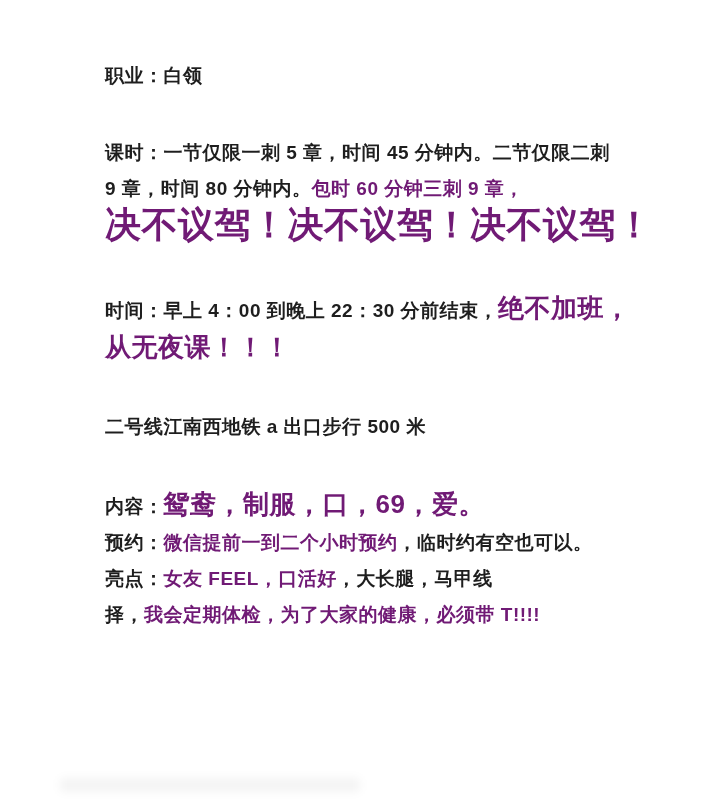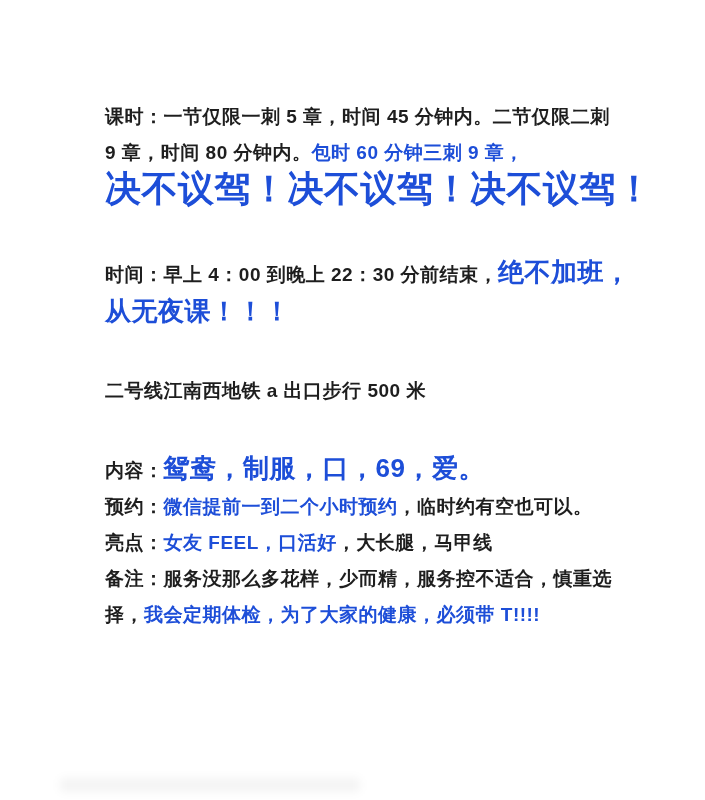--- a/index.html
+++ b/index.html
@@ -24,40 +24,43 @@
   }
   .line {
     margin: 0;
     font-size: 19px;
     font-weight: 700;
     line-height: 36px;
     letter-spacing: 0.5px;
     white-space: nowrap;
   }
   .gap { height: 41px; }
-  .red { color: #1d4ed8; }
+  .red { color: #701a75; }
   .em-xl { font-size: 36px; }   
   .em-lg { font-size: 26px; }   
   .em-md { font-size: 26px; text-align: center; }   
   .artifact {
     position: absolute;
     left: 60px;
     top: 778px;
     width: 300px;
     height: 14px;
     background: rgba(0, 0, 0, 0.045);
     filter: blur(4px);
     border-radius: 4px;
   }
 </style>
 </head>
 <body>
 
 <div class="page">
 
+  <p class="line">
+    <span>职业：白领</span>
+  </p>
 
   <div class="gap"></div>
 
   <p class="line">
     <span>课时：一节仅限一刺 5 章，时间 45 分钟内。二节仅限二刺</span>
   </p>
   <p class="line">
     <span>9 章，时间 80 分钟内。</span><span class="red">包时 60 分钟三刺 9 章，</span>
   </p>
   <p class="line">
@@ -84,20 +87,17 @@
   <p class="line">
     <span>内容：</span><span class="red em-md">鸳鸯，制服，口，69，爱。</span>
   </p>
   <p class="line">
     <span>预约：</span><span class="red">微信提前一到二个小时预约</span><span>，临时约有空也可以。</span>
   </p>
   <p class="line">
     <span>亮点：</span><span class="red">女友 FEEL，口活好</span><span>，大长腿，马甲线</span>
   </p>
   <p class="line">
-    <span>备注：服务没那么多花样，少而精，服务控不适合，慎重选</span>
-  </p>
-  <p class="line">
     <span>择，</span><span class="red">我会定期体检，为了大家的健康，必须带 T!!!!</span>
   </p>
 
   <div class="artifact"></div>
 </div>
 
 </body></html>

